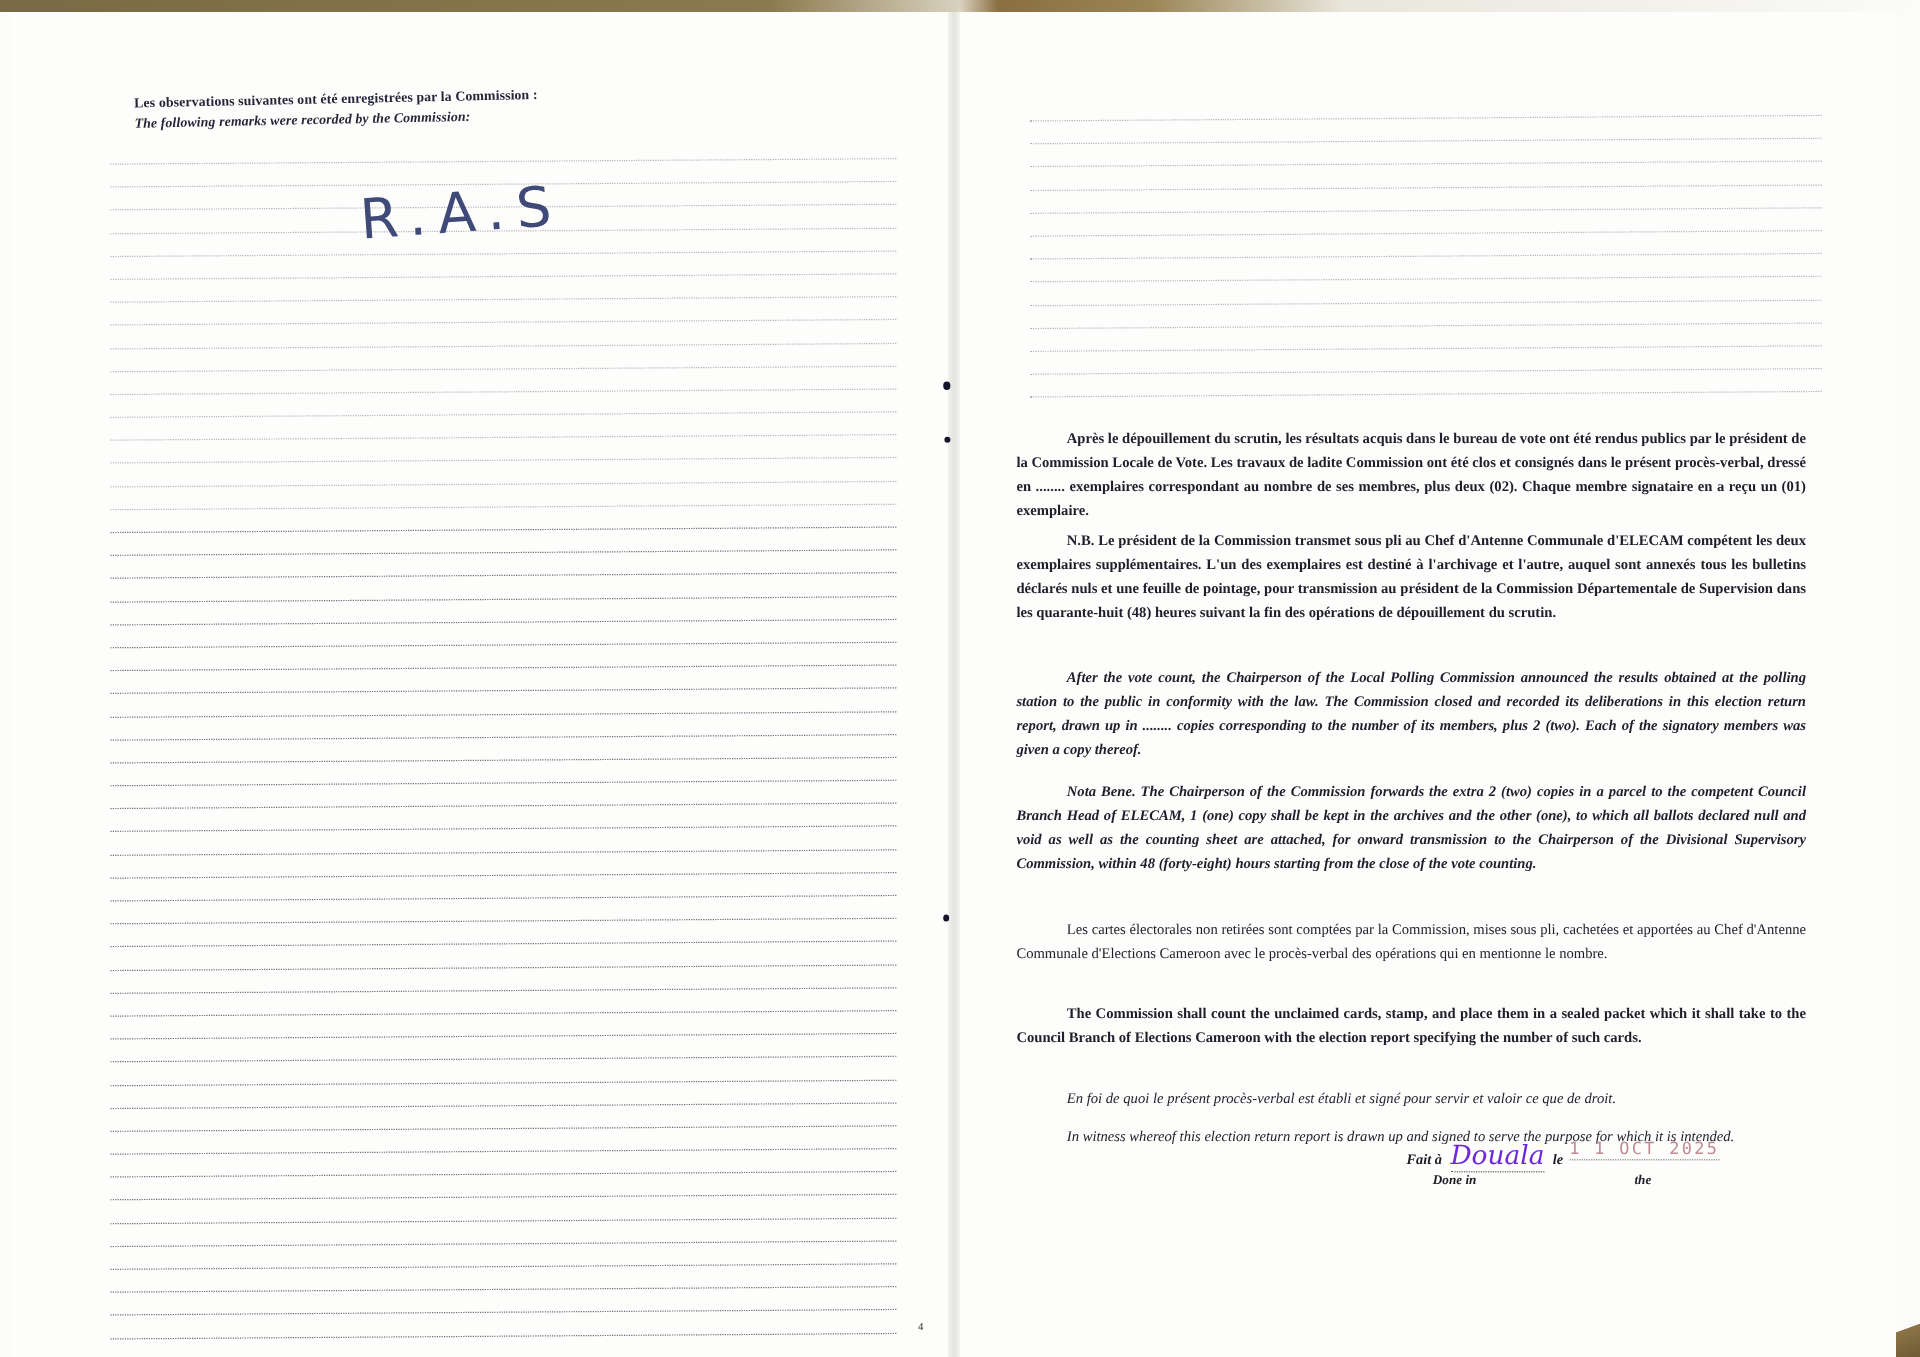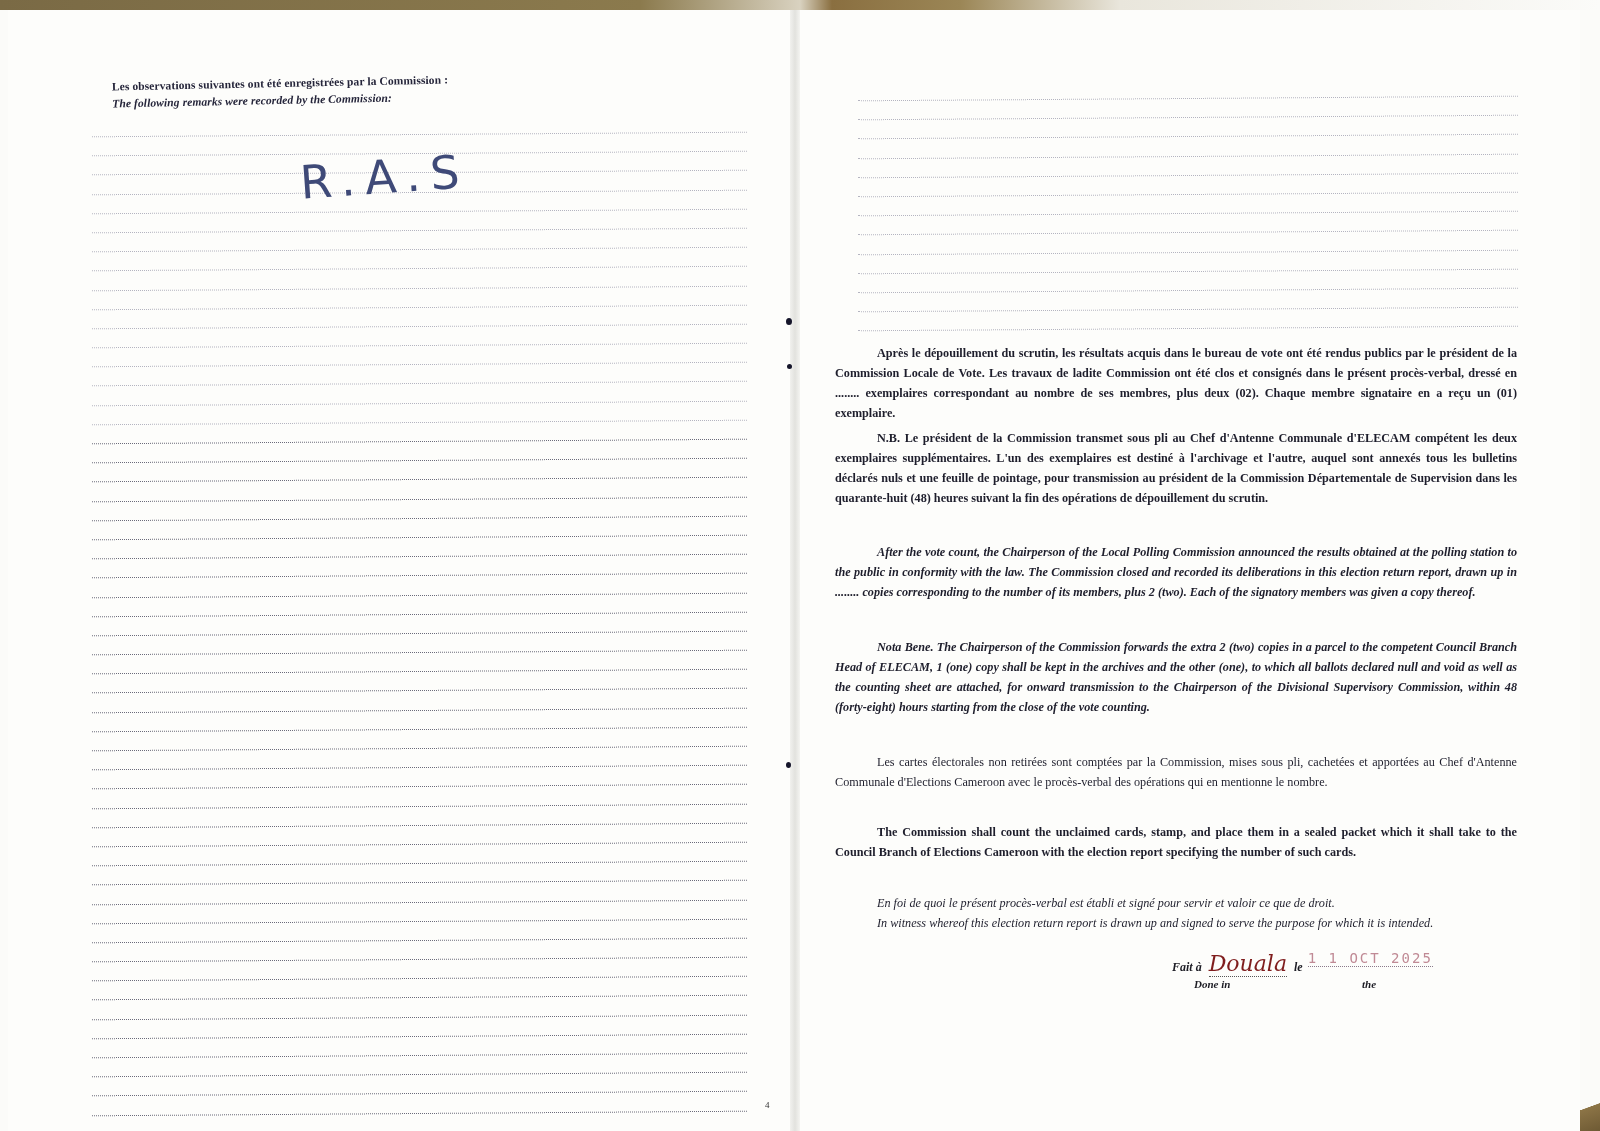--- a/index.html
+++ b/index.html
@@ -47,32 +47,32 @@
     position: absolute; left: 300px; top: 150px;
     font-family: "DejaVu Sans", sans-serif; font-size: 46px; color: #3f4a78;
     letter-spacing: 10px; transform: rotate(-4deg); font-weight: normal;
   }
   .right-lines { position: absolute; left: 858px; top: 98px; width: 660px; }
   .para {
     position: absolute; left: 835px; width: 682px;
     font-size: 12.2px; line-height: 20px; text-align: justify; color: #1e1e2c;
     font-weight: bold;
   }
-  .para p { margin: 0; text-indent: 42px; }
+  .para p { margin: 12px; text-indent: 42px; }
   .para.en { font-style: italic; }
   .para .nb { font-weight: bold; font-style: normal; }
   .para.en .nb { font-style: italic; }
   .sig-block {
     position: absolute; left: 1172px; top: 950px; font-size: 12px; font-style: italic; font-weight: bold;
   }
   .sig-label { display: inline-block; text-align: center; }
   .sig-place {
     display: inline-block; min-width: 78px; border-bottom: 1.5px dotted #555;
     font-family: "DejaVu Serif", serif; font-style: italic; font-weight: normal;
-    font-size: 22px; color: #7f1d1d; text-align: center; margin: 0 4px;
+    font-size: 22px; color: #6d28d9; text-align: center; margin: 0 4px;
   }
   .sig-date {
     display: inline-block; min-width: 100px; border-bottom: 1.5px dotted #8a7a8a;
     font-family: "DejaVu Sans Mono", monospace; font-weight: normal; font-style: normal;
     font-size: 14px; color: #c08a95; letter-spacing: 2px; margin-left: 2px; vertical-align: 8px;
   }
   .sig-sub { position: absolute; top: 28px; font-size: 11px; }
   .page-num { position: absolute; font-size: 9px; color: #333; }
 </style>
 </head>

